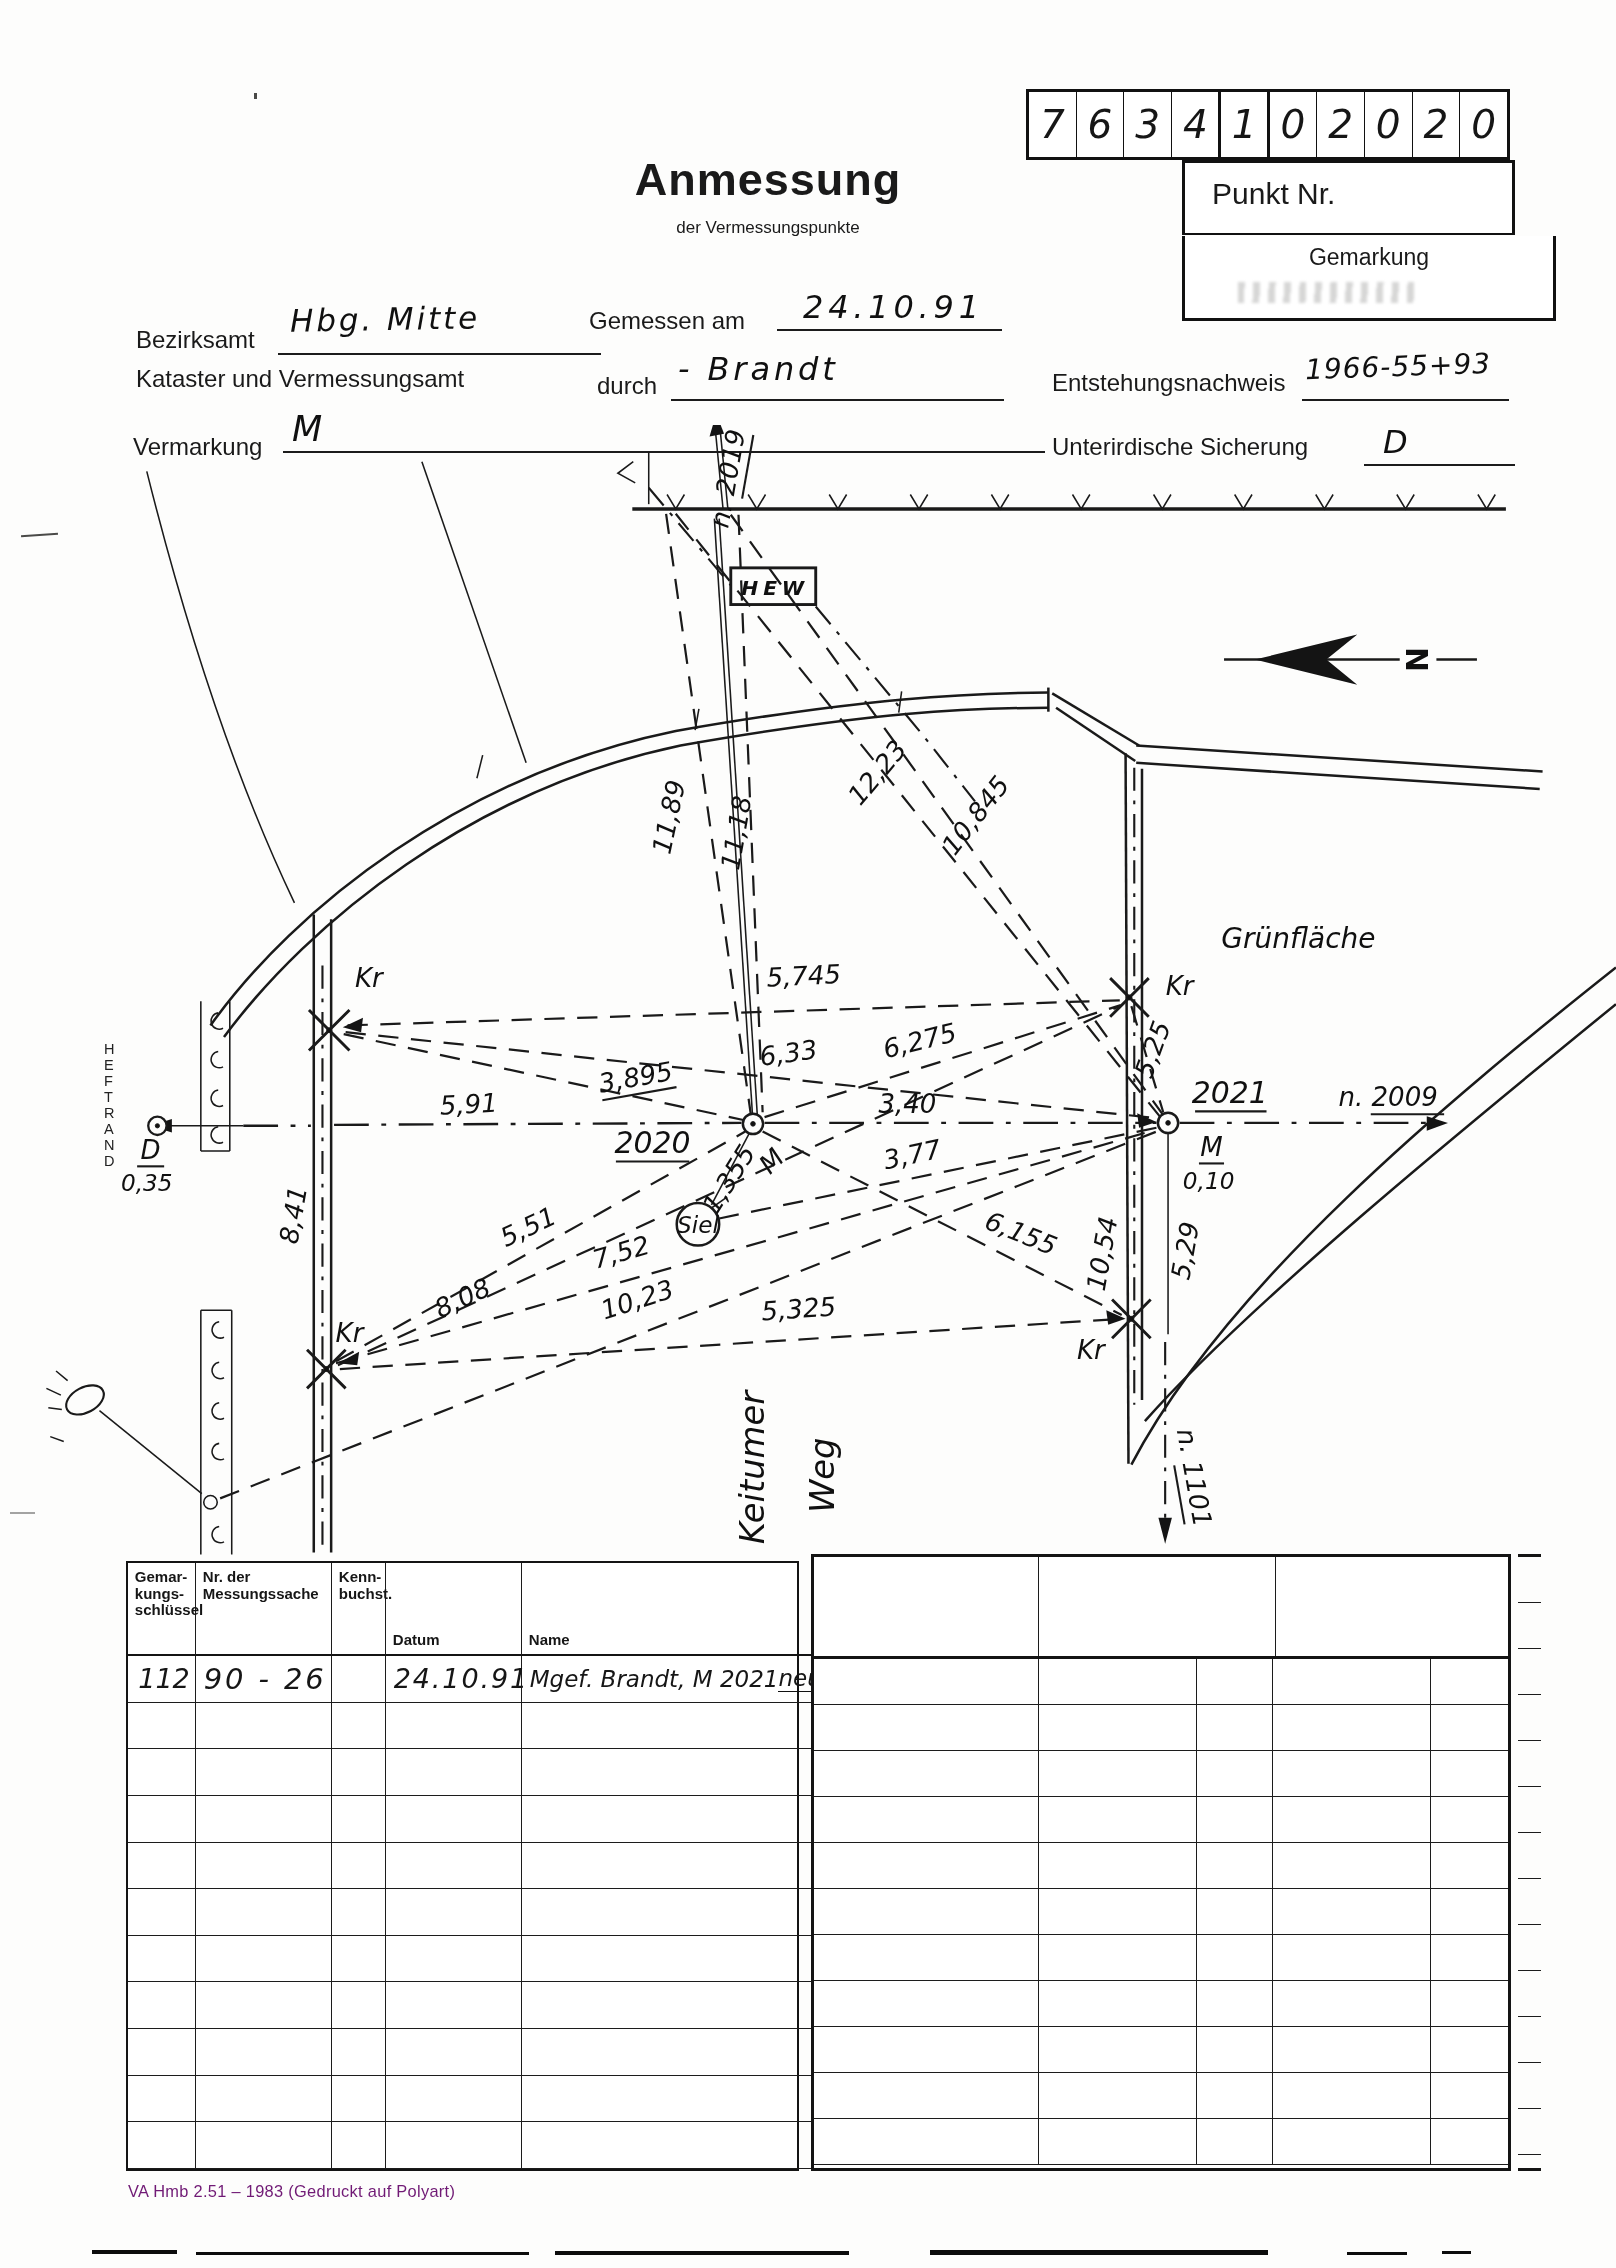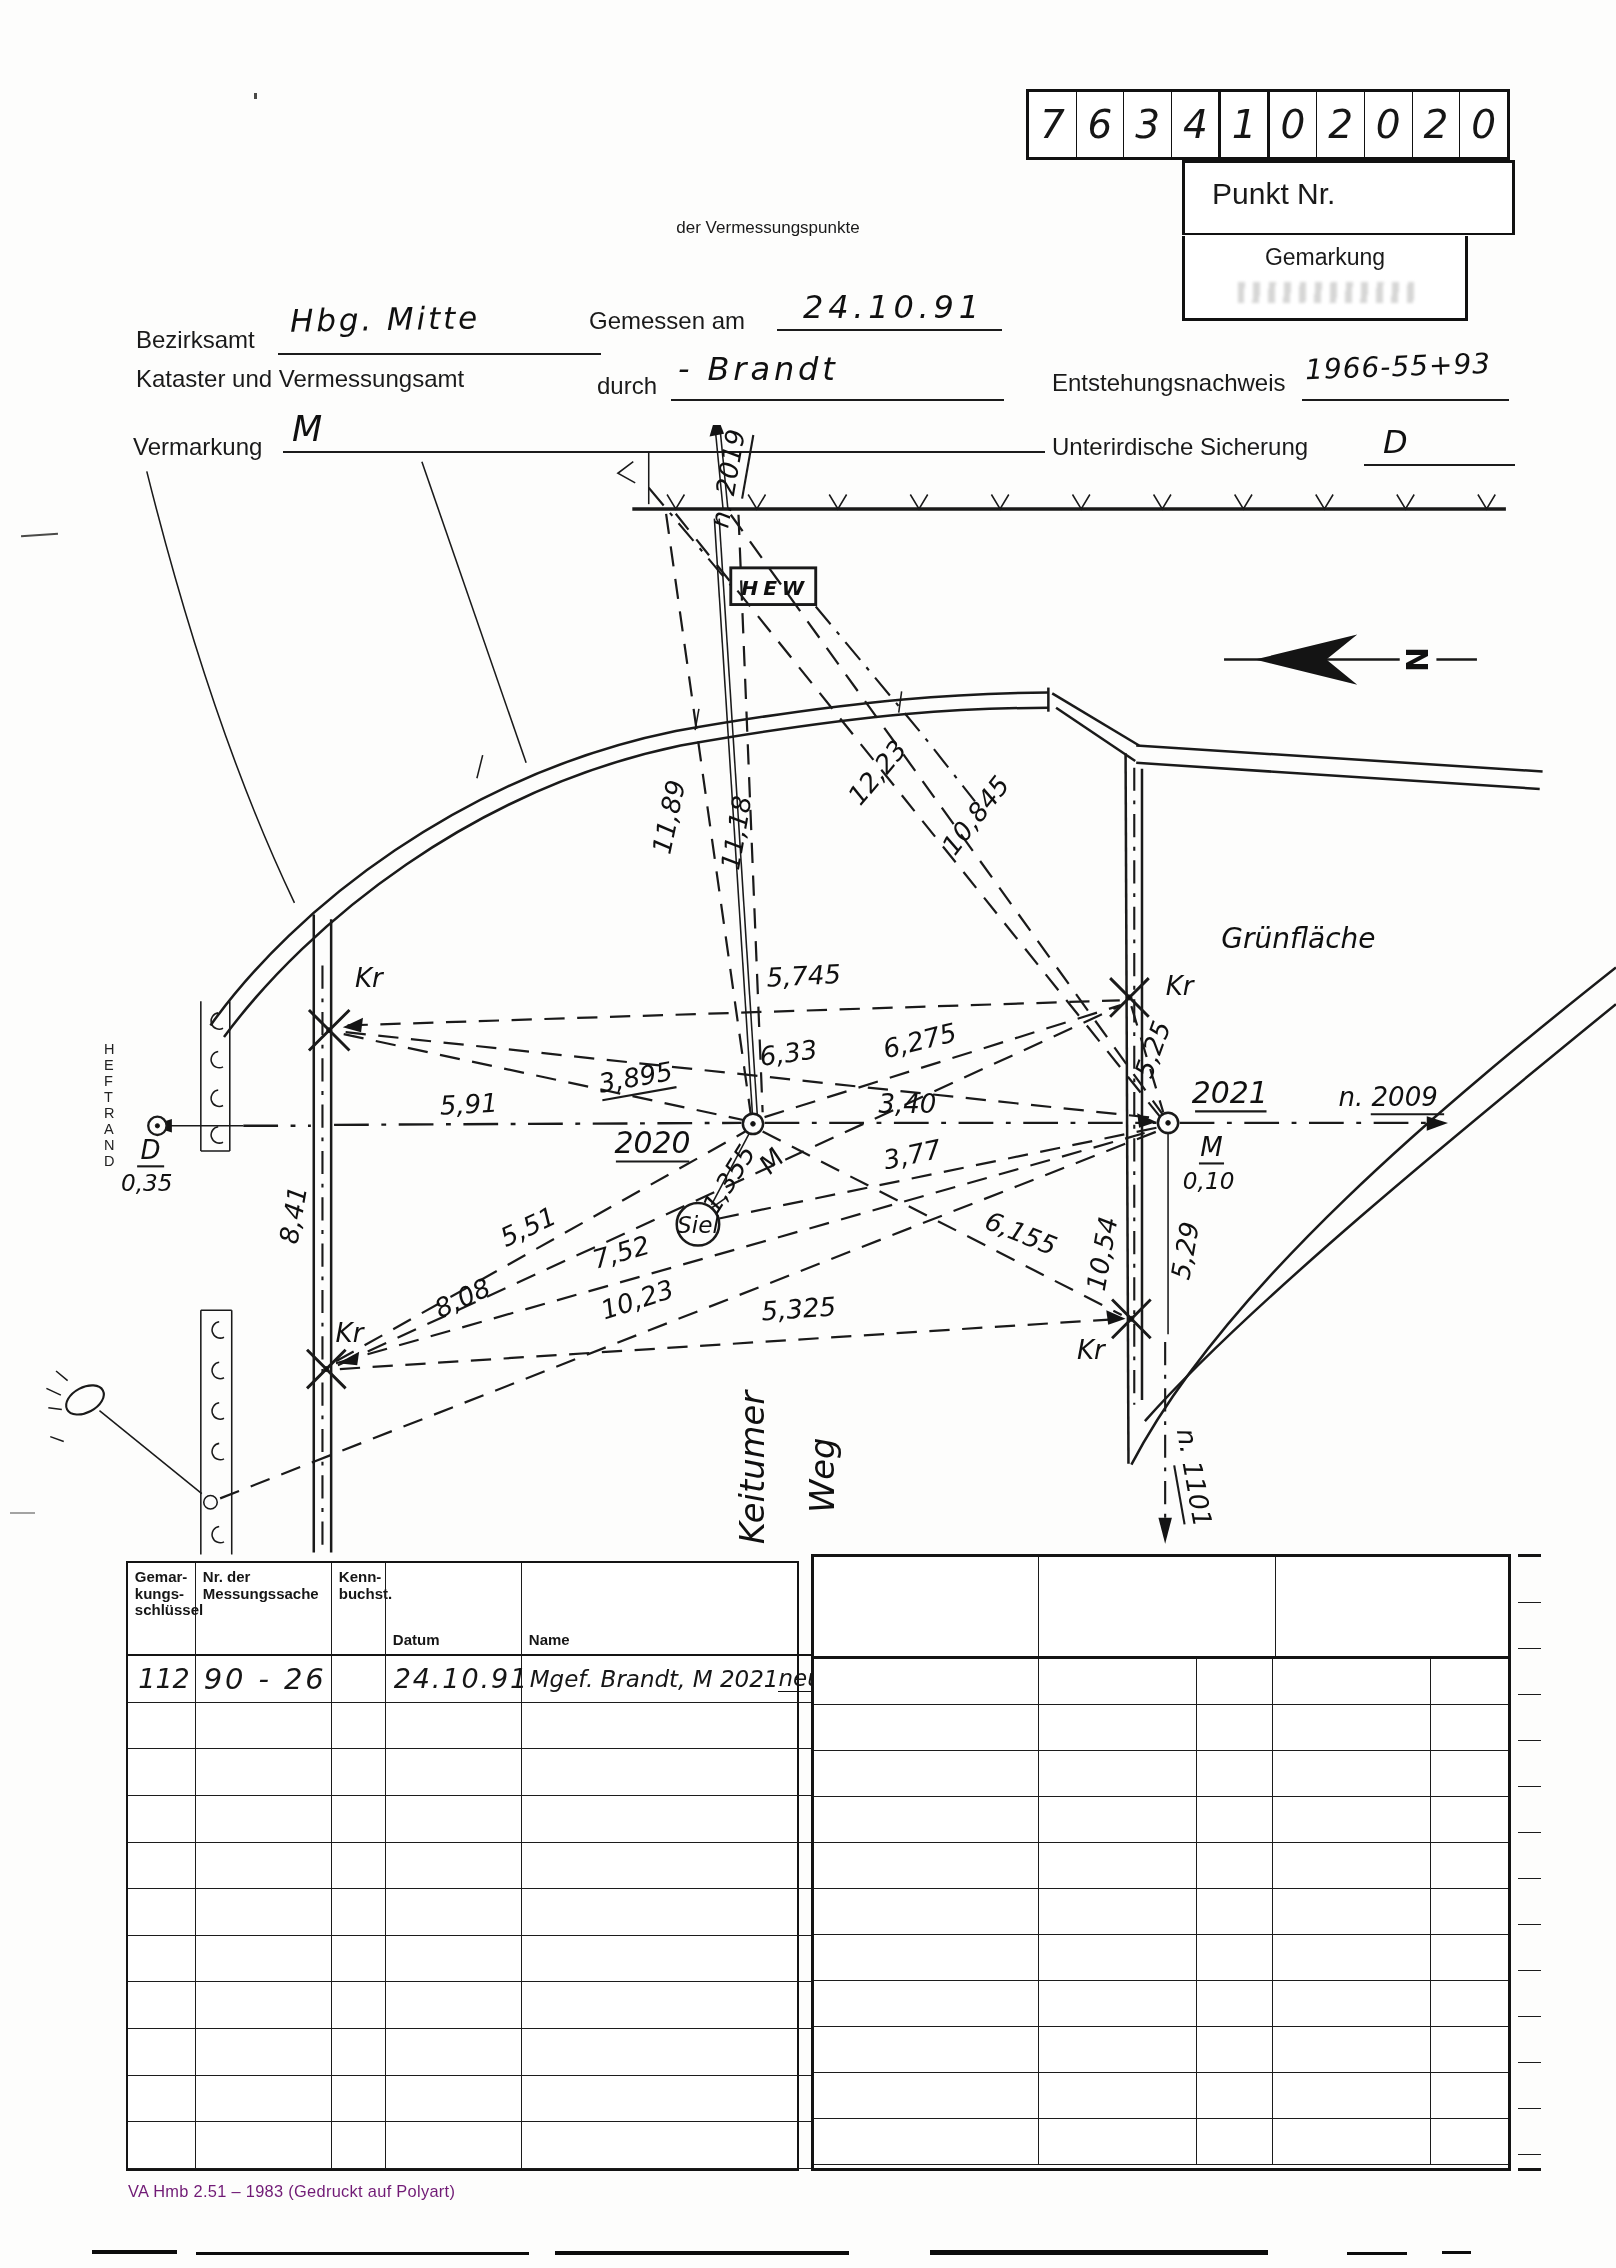--- a/index.html
+++ b/index.html
@@ -12,21 +12,21 @@
   
   .digit-grid{position:absolute;left:1026px;top:89px;width:484px;height:71px;display:flex;
               border:3.9px solid #111;box-sizing:border-box;background:#fff;}
   .digit-cell{flex:1;border-right:1.9px solid #111;display:flex;align-items:center;justify-content:center;
               font-family:"DejaVu Sans",sans-serif;font-style:italic;font-size:39px;}
   .digit-cell:last-child{border-right:none;}
   .digit-cell.grp{border-left:3.9px solid #111;margin-left:-1.9px;}
   .punkt-box{position:absolute;left:1182px;top:160px;width:333px;height:75px;border:3.9px solid #111;
              border-bottom:2.9px solid #111;box-sizing:border-box;background:#fff;}
   .punkt-box span{position:absolute;left:27px;top:13.5px;font-size:30px;}
-  .gemark-box{position:absolute;left:1182px;top:236px;width:286px;height:85px;border:3.9px solid #111;
+  .gemark-box{position:absolute;left:1182px;top:236px;width:374px;height:85px;border:3.9px solid #111;
               border-top:none;box-sizing:border-box;background:#fff;}
   .gemark-box .glbl{position:absolute;left:0;right:0;top:7.7px;text-align:center;font-size:23px;}
   .stamp{position:absolute;left:53px;top:46px;width:183px;height:21px;opacity:.55;filter:blur(1.4px);
          background:repeating-linear-gradient(93deg,rgba(120,120,118,.55) 0 6.8px,transparent 6.8px 15.4px);}
   #title{position:absolute;left:599px;top:154px;width:338px;text-align:center;
          font-size:45px;font-weight:bold;letter-spacing:1px;}
   #subtitle{position:absolute;left:570px;top:218px;width:396px;text-align:center;font-size:17px;}
   .heftrand{position:absolute;left:104px;top:1041px;width:18.3px;font-size:14.5px;line-height:16px;
             word-break:break-all;letter-spacing:1.9px;color:#222;}
   
@@ -107,20 +107,21 @@
       </div>
   </div>
   <div class="punkt-box">
     <span class="lbl">Punkt Nr.</span>
   </div>
   <div class="gemark-box">
     <span class="glbl lbl">Gemarkung</span>
     <div class="stamp"></div>
   </div>
 
+  <div id="title" class="lbl">Anmessung</div>
   <div id="subtitle" class="lbl">der Vermessungspunkte</div>
 
   <span class="abs lbl" style="left:136px;top:326px;font-size:24px;">Bezirksamt</span>
   <span class="abs hand" style="left:290px;top:301px;font-size:31px;letter-spacing:2.9px;transform:rotate(-1deg);">Hbg. Mitte</span>
   <div class="rule" style="left:278px;top:353px;width:323px;"></div>
   <span class="abs lbl" style="left:136px;top:365px;font-size:24px;">Kataster und Vermessungsamt</span>
 
   <span class="abs lbl" style="left:589px;top:307px;font-size:24px;">Gemessen am</span>
   <span class="abs hand" style="left:803px;top:288px;font-size:32px;letter-spacing:4.8px;">24.10.91</span>
   <div class="rule" style="left:777px;top:329px;width:225px;"></div>

